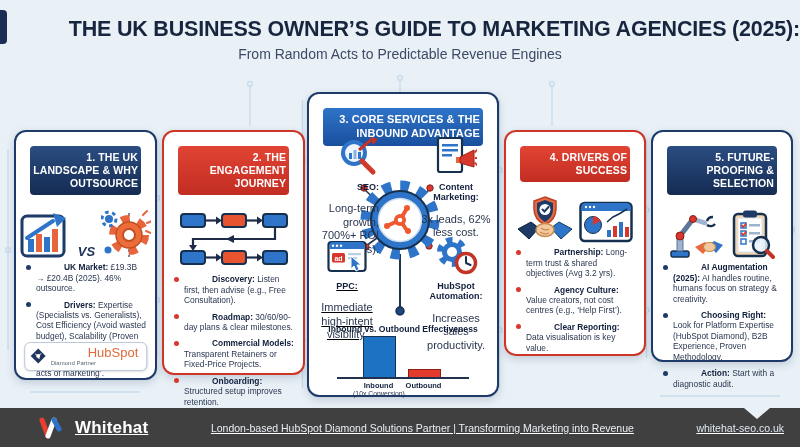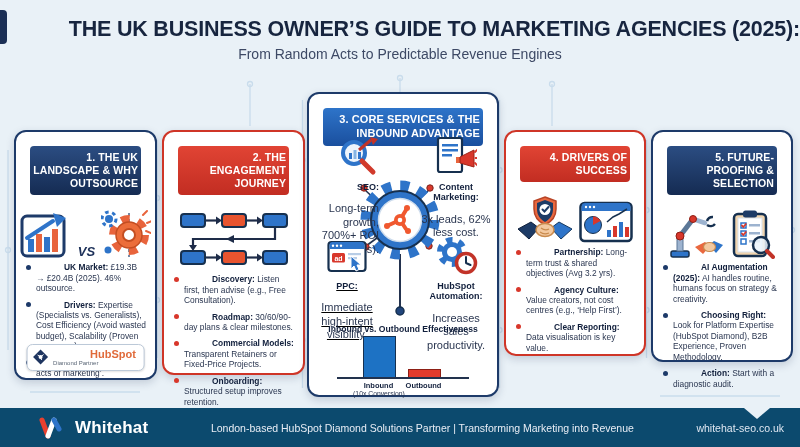--- a/index.html
+++ b/index.html
@@ -27,38 +27,38 @@
   .vs{font-size:13px;font-weight:800;font-style:italic;color:#1b2f58;}
   ul.blist{list-style:none;margin:2px 0 0;padding:0 8px 0 10px;}
   li.bullet{display:flex;gap:5px;margin-bottom:6px;font-size:8.4px;line-height:1.24;color:#2a3650;}
   .dot{flex:0 0 auto;width:5px;height:5px;border-radius:50%;margin-top:2.5px;}
   .dot-navy{background:#1d3a69;} .dot-red{background:#d8372b;}
   .lead{color:#111f3c;font-weight:700;margin-left:28px;}
   
   .hs-badge{position:absolute;left:50%;transform:translateX(-50%);bottom:7px;
        display:flex;align-items:center;gap:5px;background:#fff;border:1px solid #bcc9d8;
        border-radius:6px;padding:3px 8px 3px 5px;box-shadow:0 1px 2px rgba(0,0,0,.12);}
-  .hs-name{font-size:11px;font-weight:700;color:#e06a3a;line-height:1.1;padding-left:37px;}
+  .hs-name{font-size:13px;font-weight:400;color:#e06a3a;line-height:1.1;padding-left:37px;}
   .hs-tier{font-size:6px;color:#5a6676;line-height:1.2;}
   
   .svc{position:absolute;text-align:center;z-index:3;}
   .svc-name{font-size:9px;font-weight:700;color:#111f3c;line-height:1.15;margin-top:2px;}
   .svc-desc{font-size:11px;color:#2a3650;line-height:1.22;margin-top:10px;}
   .gear-overlay{position:absolute;left:0;top:0;z-index:2;}
   .mini-chart-title{position:absolute;left:0;right:0;top:230px;text-align:center;z-index:3;
        font-size:8.6px;font-weight:700;color:#111f3c;}
   .mbar{position:absolute;z-index:3;}
   .mbar.blue{left:54px;top:242px;width:31px;height:41px;background:#1d72c4;border:1px solid #16304f;}
   .mbar.red{left:99px;top:275px;width:31px;height:8px;background:#e23b2d;border:1px solid #8e1f15;}
   .mbaseline{position:absolute;left:28px;right:28px;top:283px;height:2px;background:#22324e;z-index:3;}
   .mlabel{position:absolute;top:287px;text-align:center;font-size:7.5px;font-weight:700;color:#111f3c;z-index:3;}
   .mnote{position:absolute;left:24px;width:92px;top:296px;text-align:center;font-size:6.8px;color:#2a3650;z-index:3;}
   
-  .footer{position:absolute;left:0;right:0;bottom:0;height:39px;background:#0c4a6e;
-       display:flex;align-items:center;color:#fff;z-index:4;}
+  .footer{position:absolute;left:0;right:0;bottom:0;height:39px;background:#404040;
+       display:flex;align-items:center;color:#fff;z-index:4;text-decoration:underline;}
   .brand{display:flex;align-items:center;gap:7px;margin-left:38px;font-size:17px;font-weight:700;letter-spacing:.2px;}
   .tagline{flex:1;text-align:center;font-size:10.5px;color:#e8edf5;}
   .url{margin-right:16px;font-size:10.5px;color:#dfe7f2;}
   .notch{position:absolute;right:30px;top:408px;width:0;height:0;z-index:5;
        border-left:13px solid transparent;border-right:13px solid transparent;
        border-top:11px solid #e9f1f7;}
 </style>
 </head>
 <body>
 

